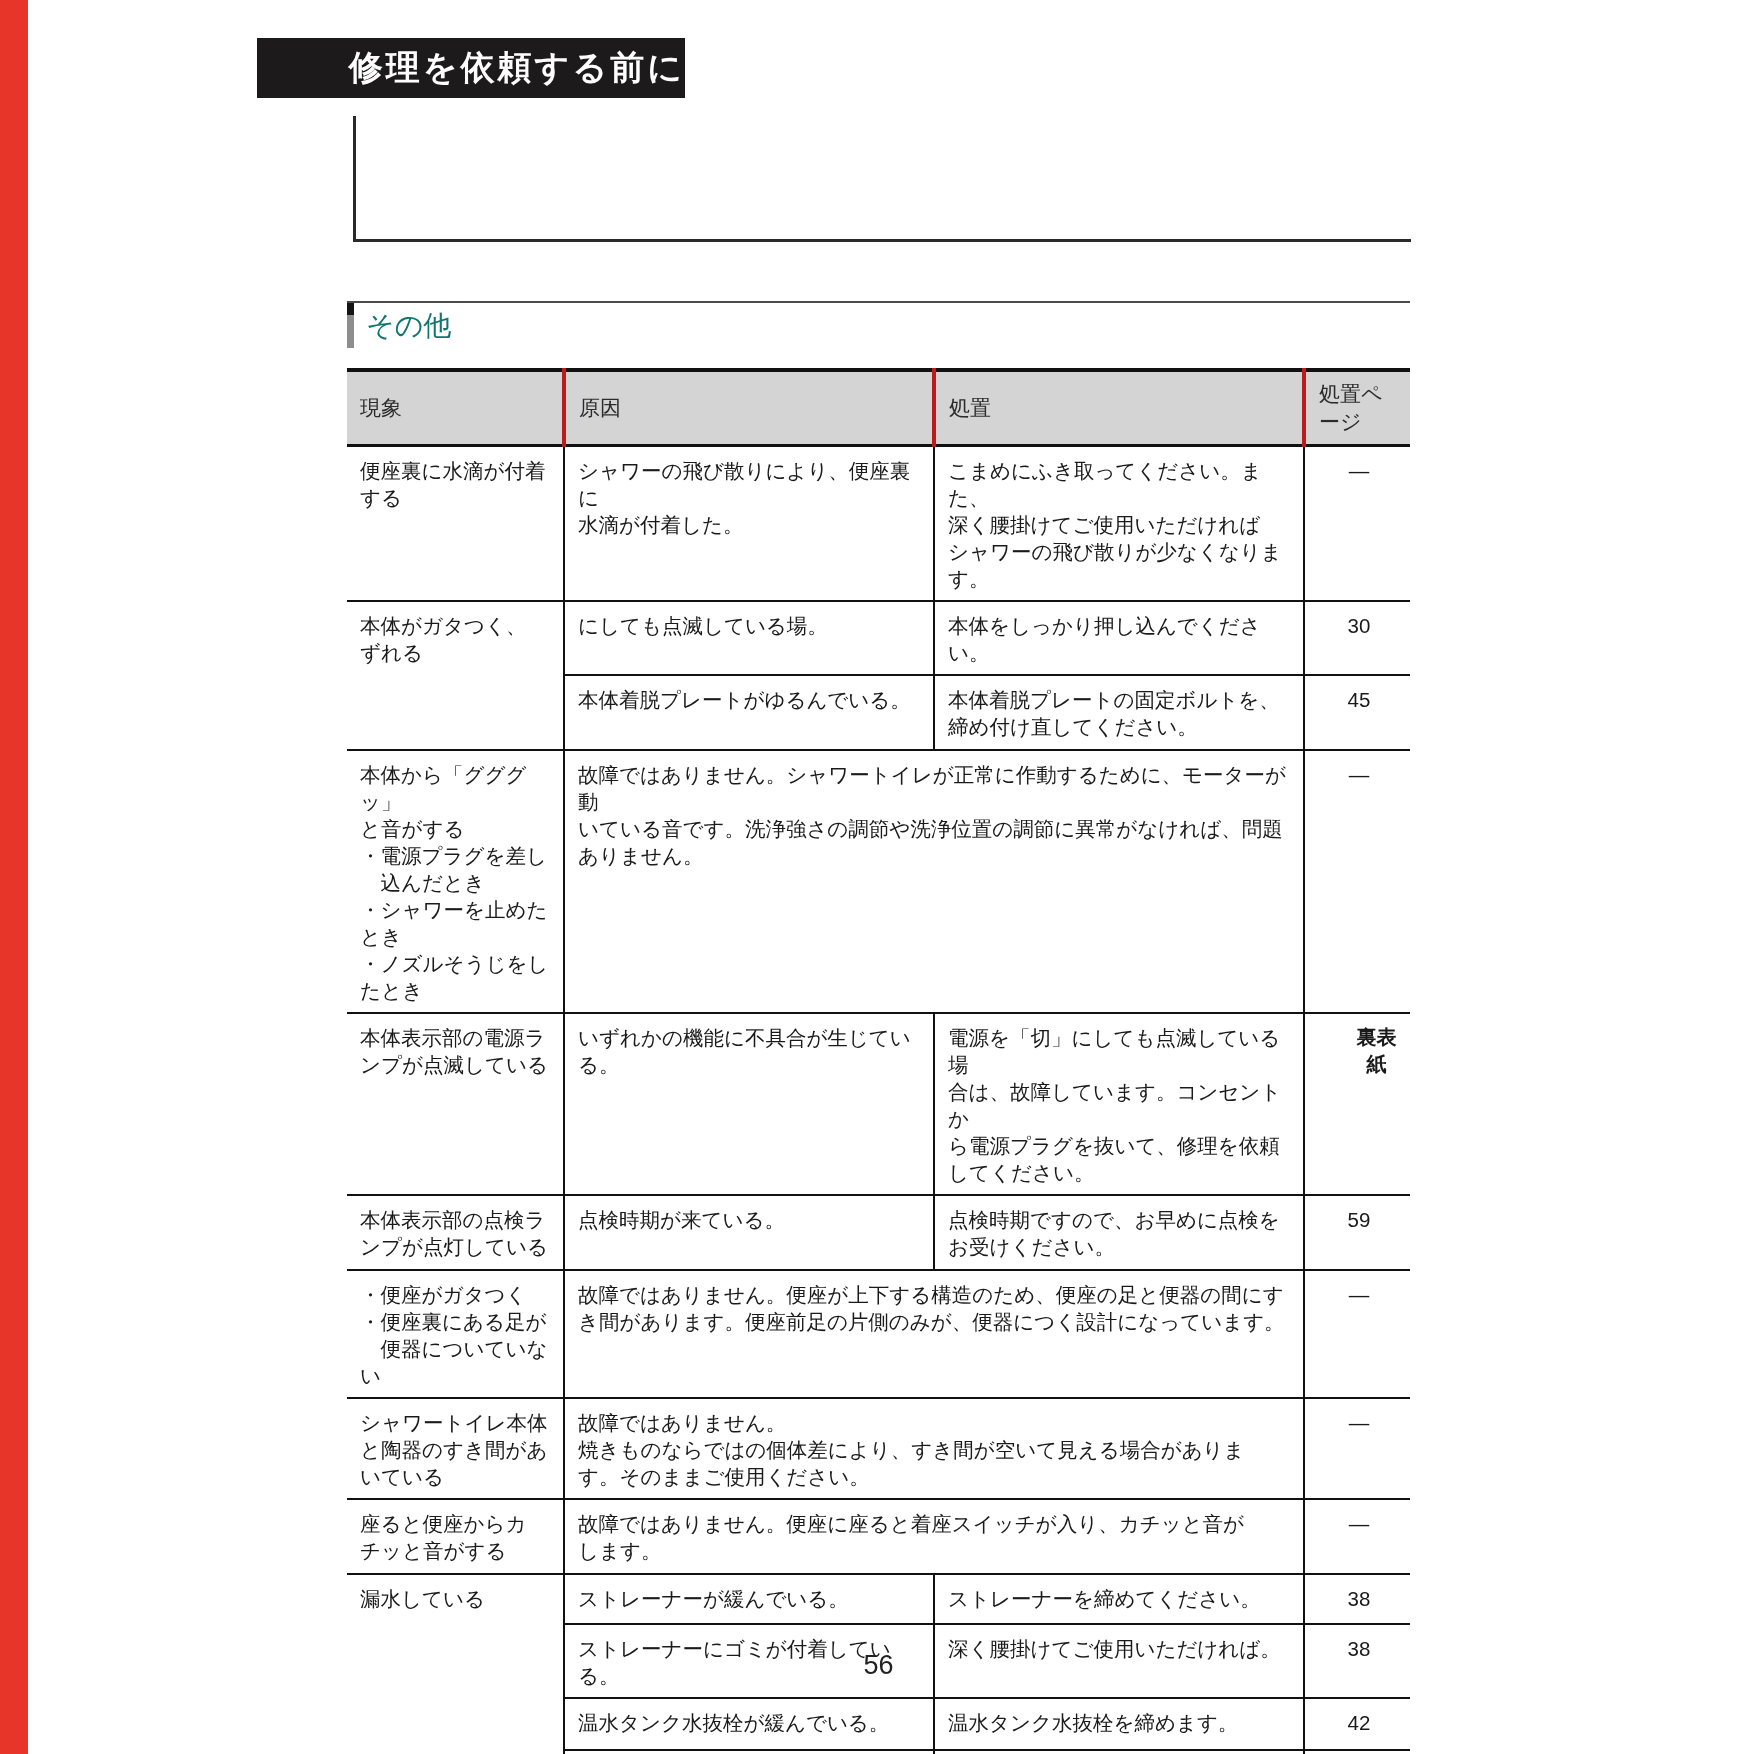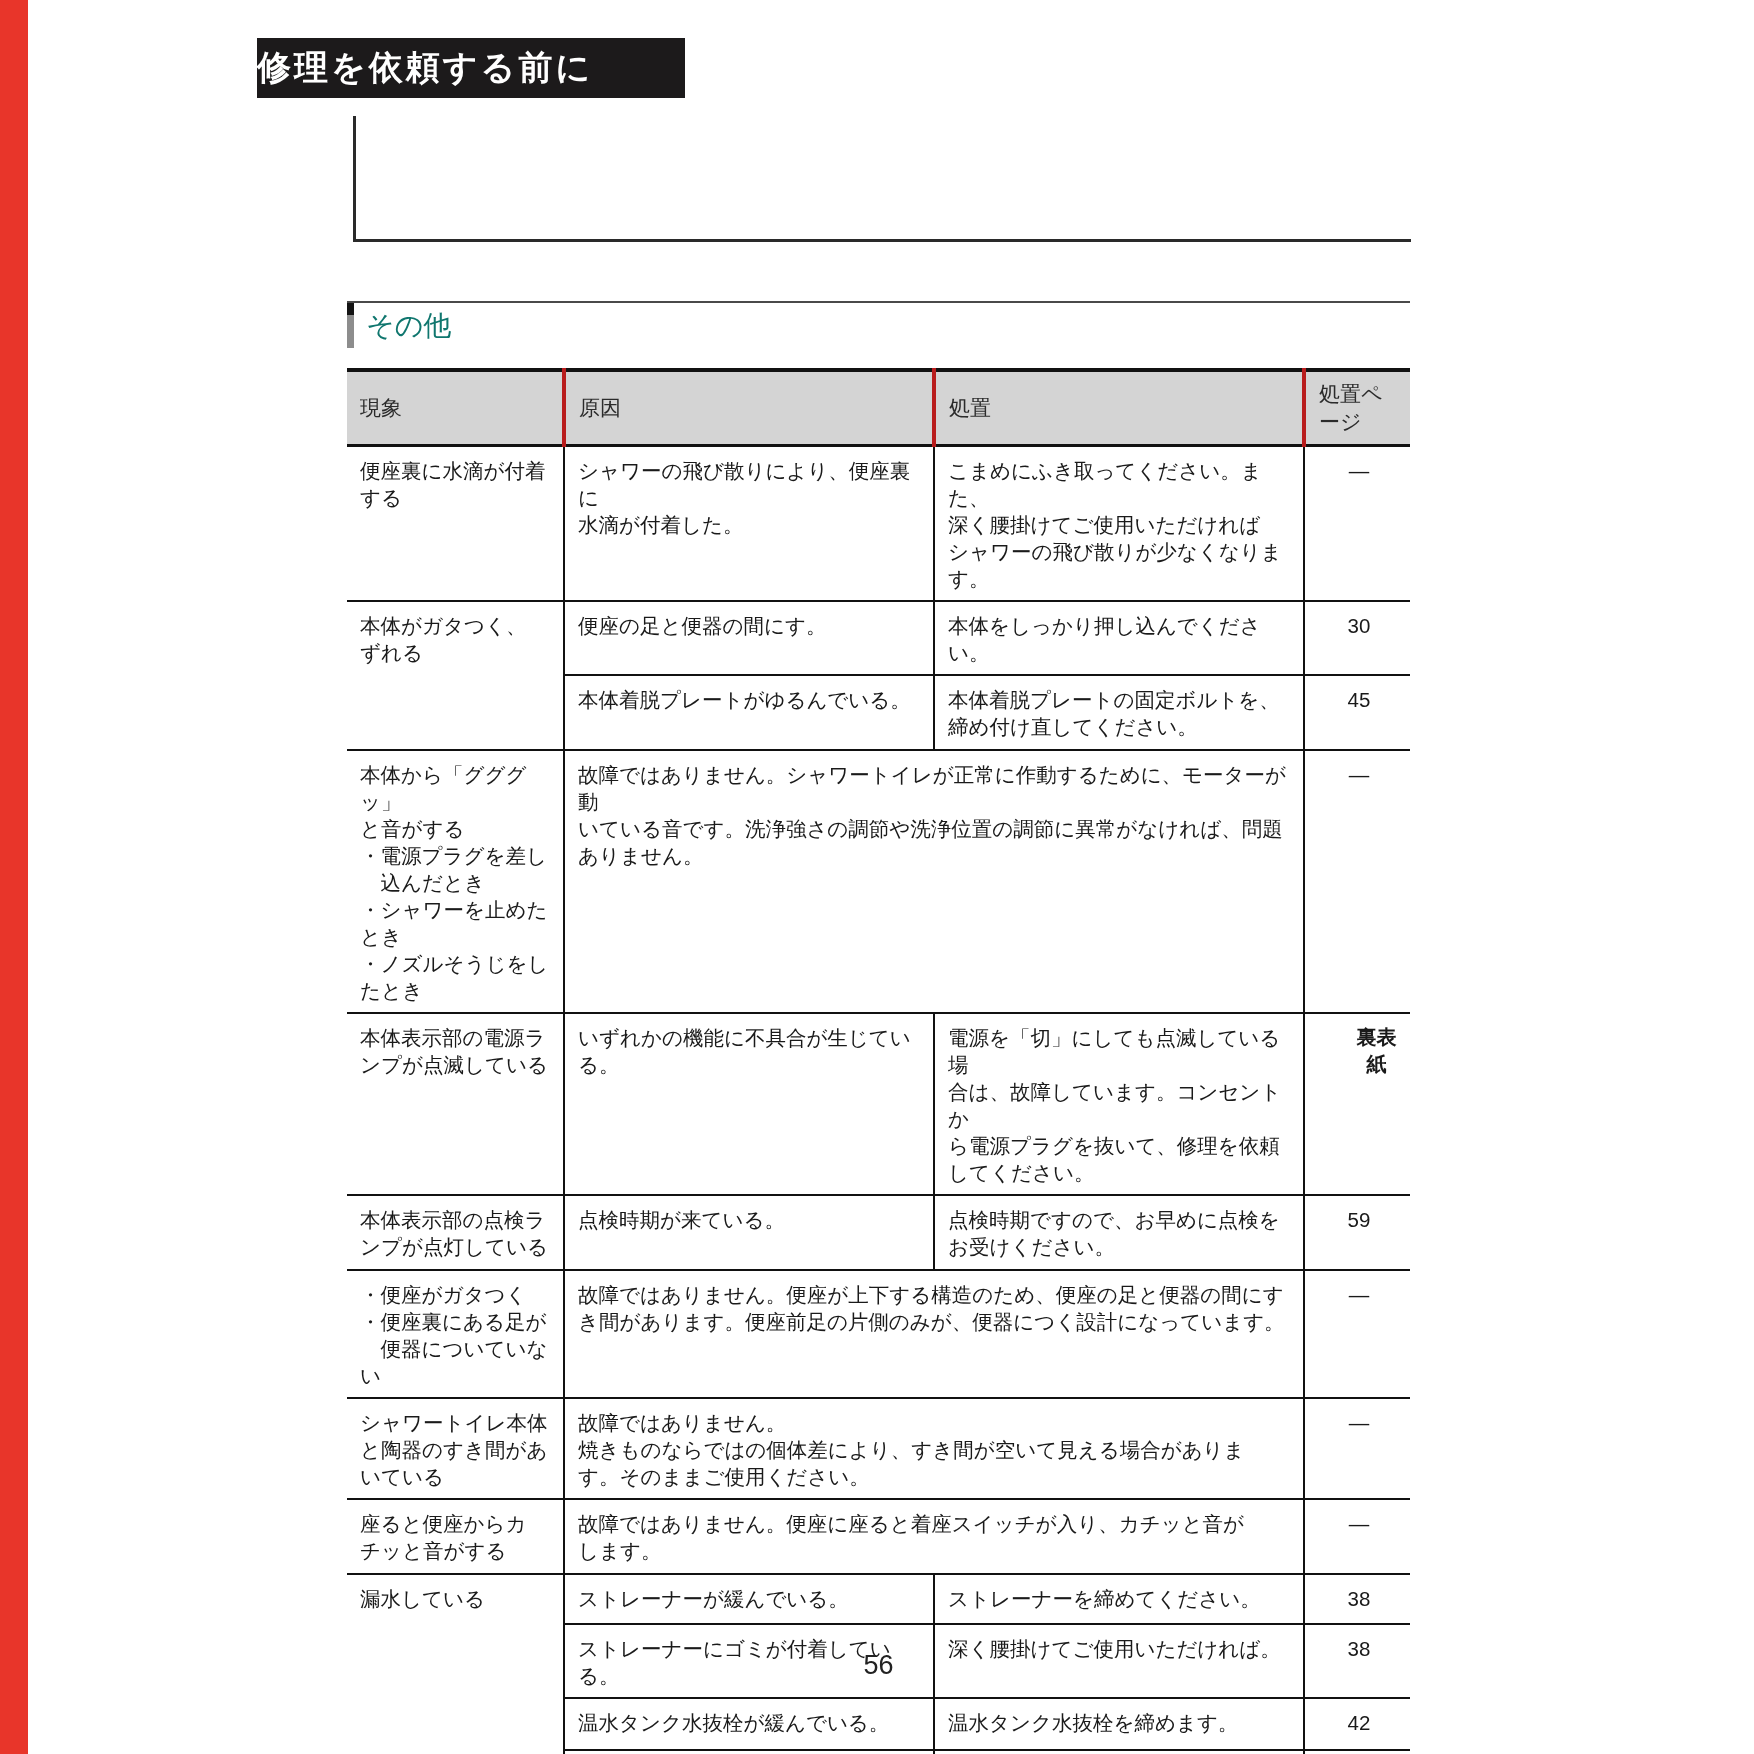--- a/index.html
+++ b/index.html
@@ -13,21 +13,21 @@
   }
   
   #edge-tab{
     position:absolute;left:0;top:0;width:28px;height:1754px;
     background:#e8352a;
   }
   
   #banner{
     position:absolute;left:257px;top:38px;width:428px;height:60px;
     background:#1c1a1b;color:#ffffff;
-    display:flex;align-items:center;justify-content:flex-start;
+    display:flex;align-items:center;justify-content:flex-end;
     font-size:34px;font-weight:bold;letter-spacing:3px;
   }
   
   #title-vline{
     position:absolute;left:353px;top:116px;width:3px;height:125px;background:#2a2a2a;
   }
   #page-title{
     position:absolute;left:373px;top:158px;
     font-size:45px;font-weight:400;color:#141414;letter-spacing:1px;
   }
@@ -126,21 +126,21 @@
 水滴が付着した。</td>
           <td>こまめにふき取ってください。また、
 深く腰掛けてご使用いただければ
 シャワーの飛び散りが少なくなりま
 す。</td>
           <td class="pg">—</td>
         </tr>
         <tr style="height:50px">
           <td rowspan="2">本体がガタつく、
 ずれる</td>
-          <td>便座の足と便器の間にす。</td>
+          <td>にしても点滅している場。</td>
           <td>本体をしっかり押し込んでください。</td>
           <td class="pg">30</td>
         </tr>
         <tr style="height:75px">
           <td>本体着脱プレートがゆるんでいる。</td>
           <td>本体着脱プレートの固定ボルトを、
 締め付け直してください。</td>
           <td class="pg">45</td>
         </tr>
         <tr style="height:177px">

